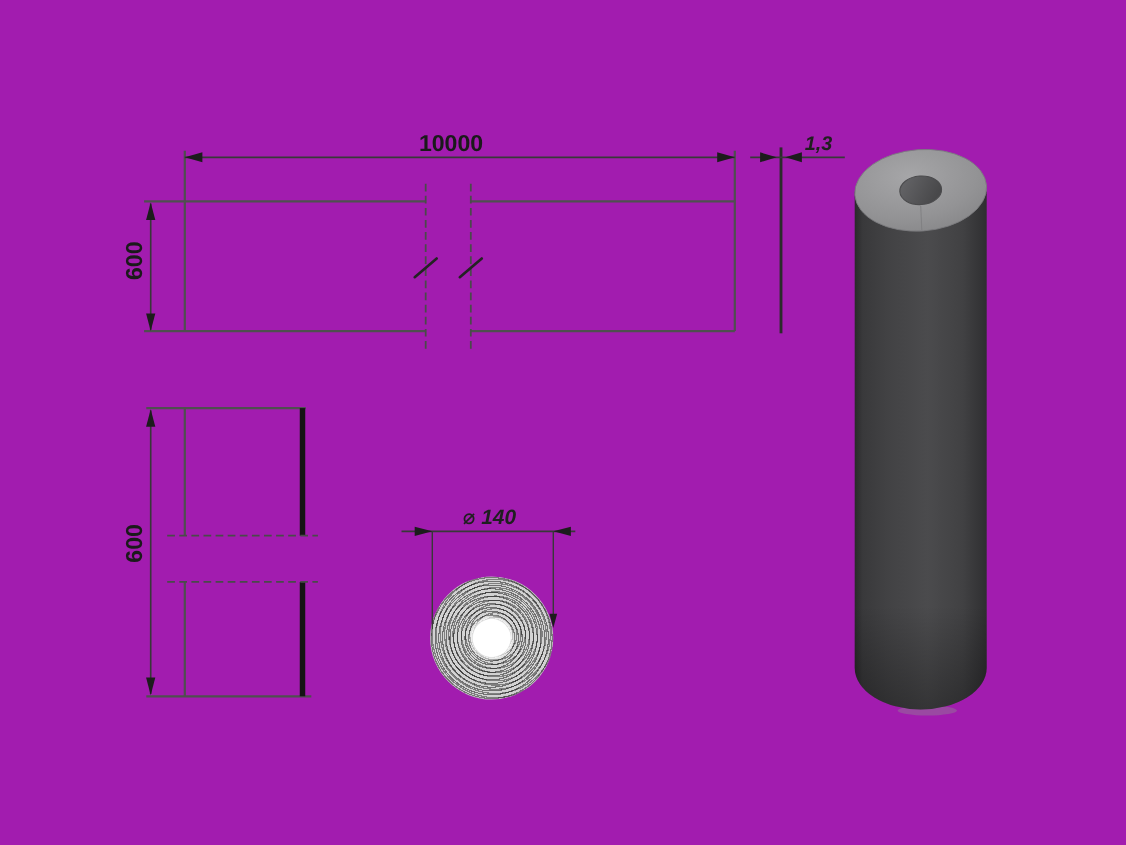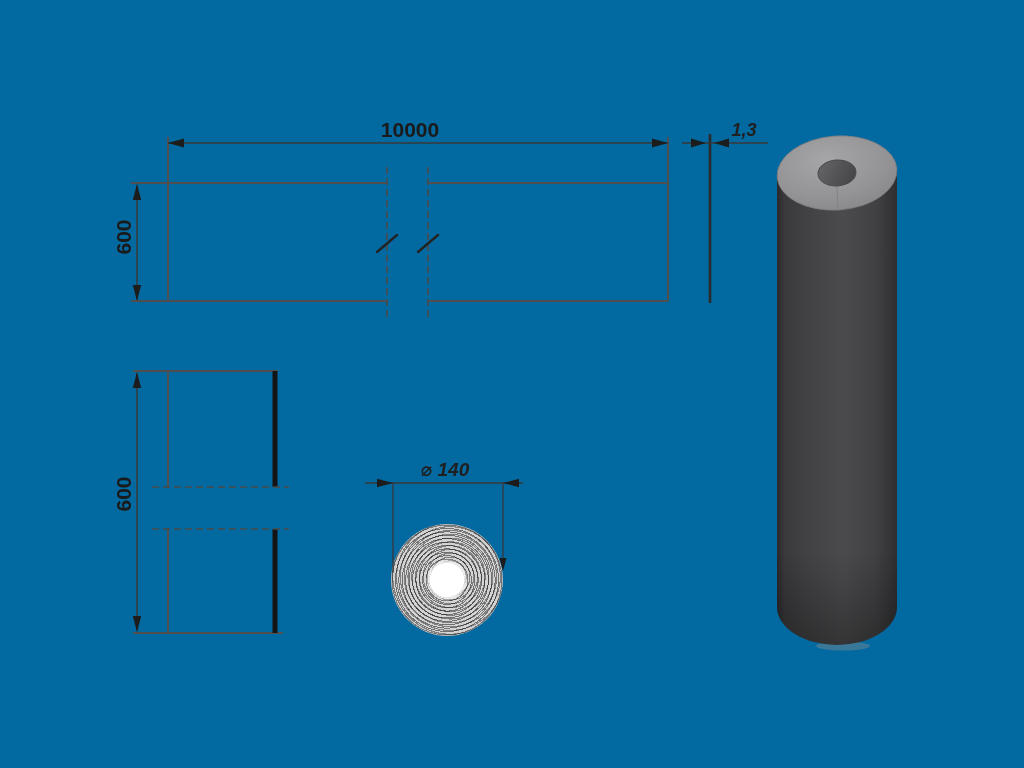--- a/index.html
+++ b/index.html
@@ -1,17 +1,17 @@
 <!DOCTYPE html>
 <html><head>
 <meta charset="utf-8">
 <style>
   html,body{margin:0;padding:0;background:#ffffff;}
   .stage{
-    position:relative;width:1024px;height:768px;background:#0369a1;overflow:hidden;
+    position:relative;width:1024px;height:768px;background:#a21caf;overflow:hidden;
     font-family:"Liberation Sans","DejaVu Sans",sans-serif;
   }
   
   .roll-section{
     position:absolute;left:391px;top:524px;width:112px;height:112px;border-radius:50%;
     background:
       repeating-radial-gradient(circle at 50% 50%, #7e7e7e 0 1px, #ececec 1px 3.4px),
       repeating-radial-gradient(circle at 53% 47%, #8a8a8a 0 1.1px, #e4e4e4 1.1px 3.8px);
     background-blend-mode:multiply;
     box-shadow:inset 0 0 3px #8f8f8f;

